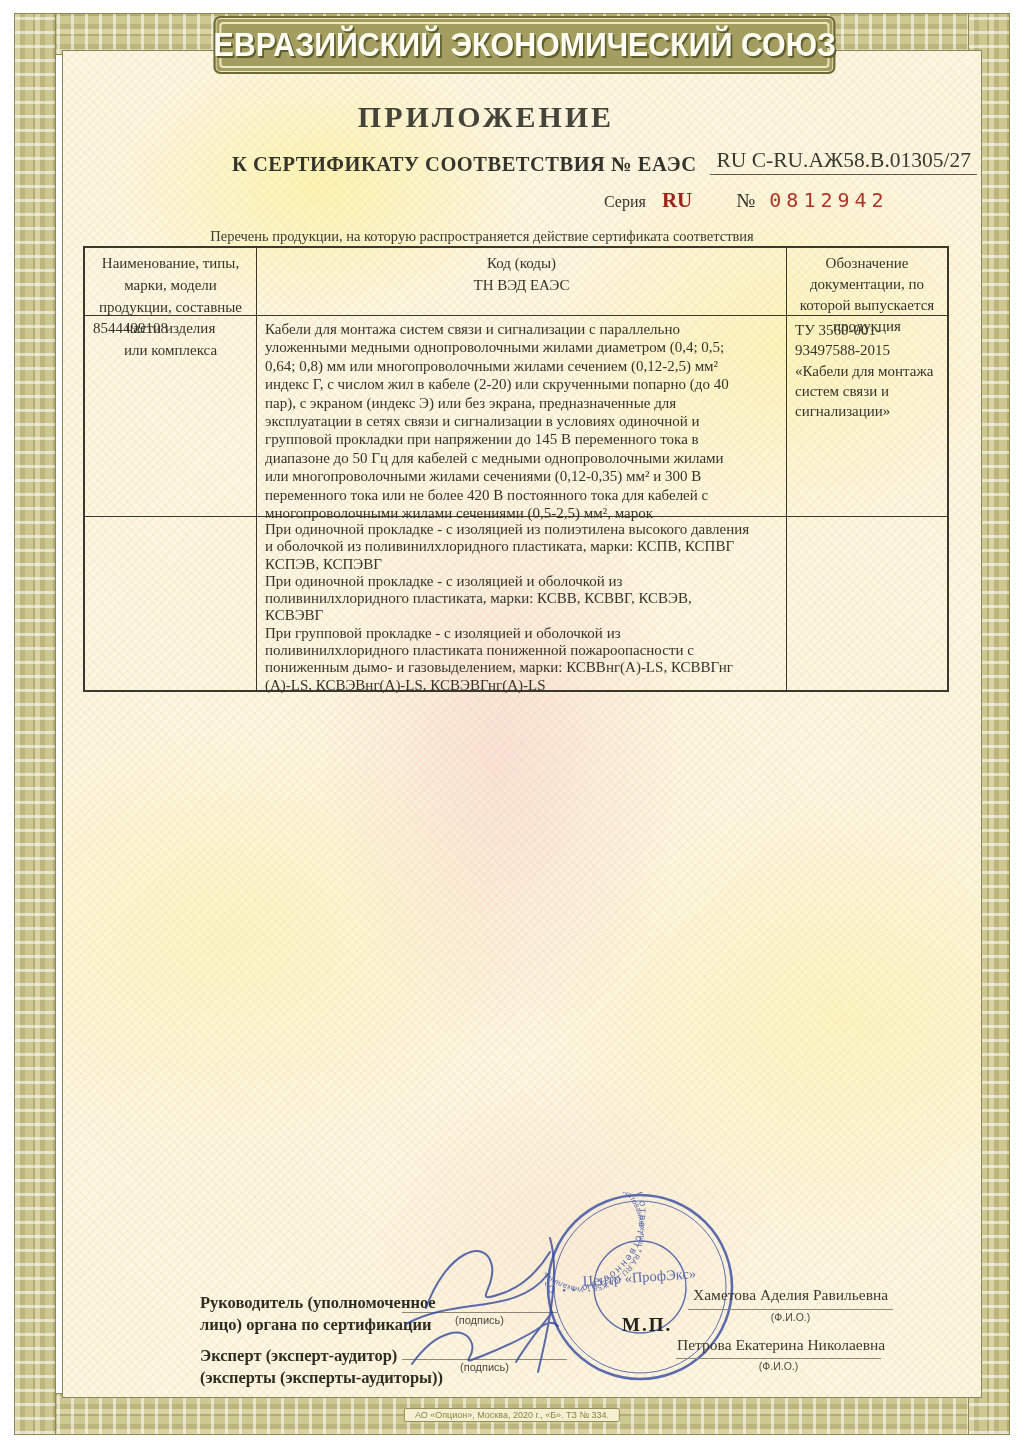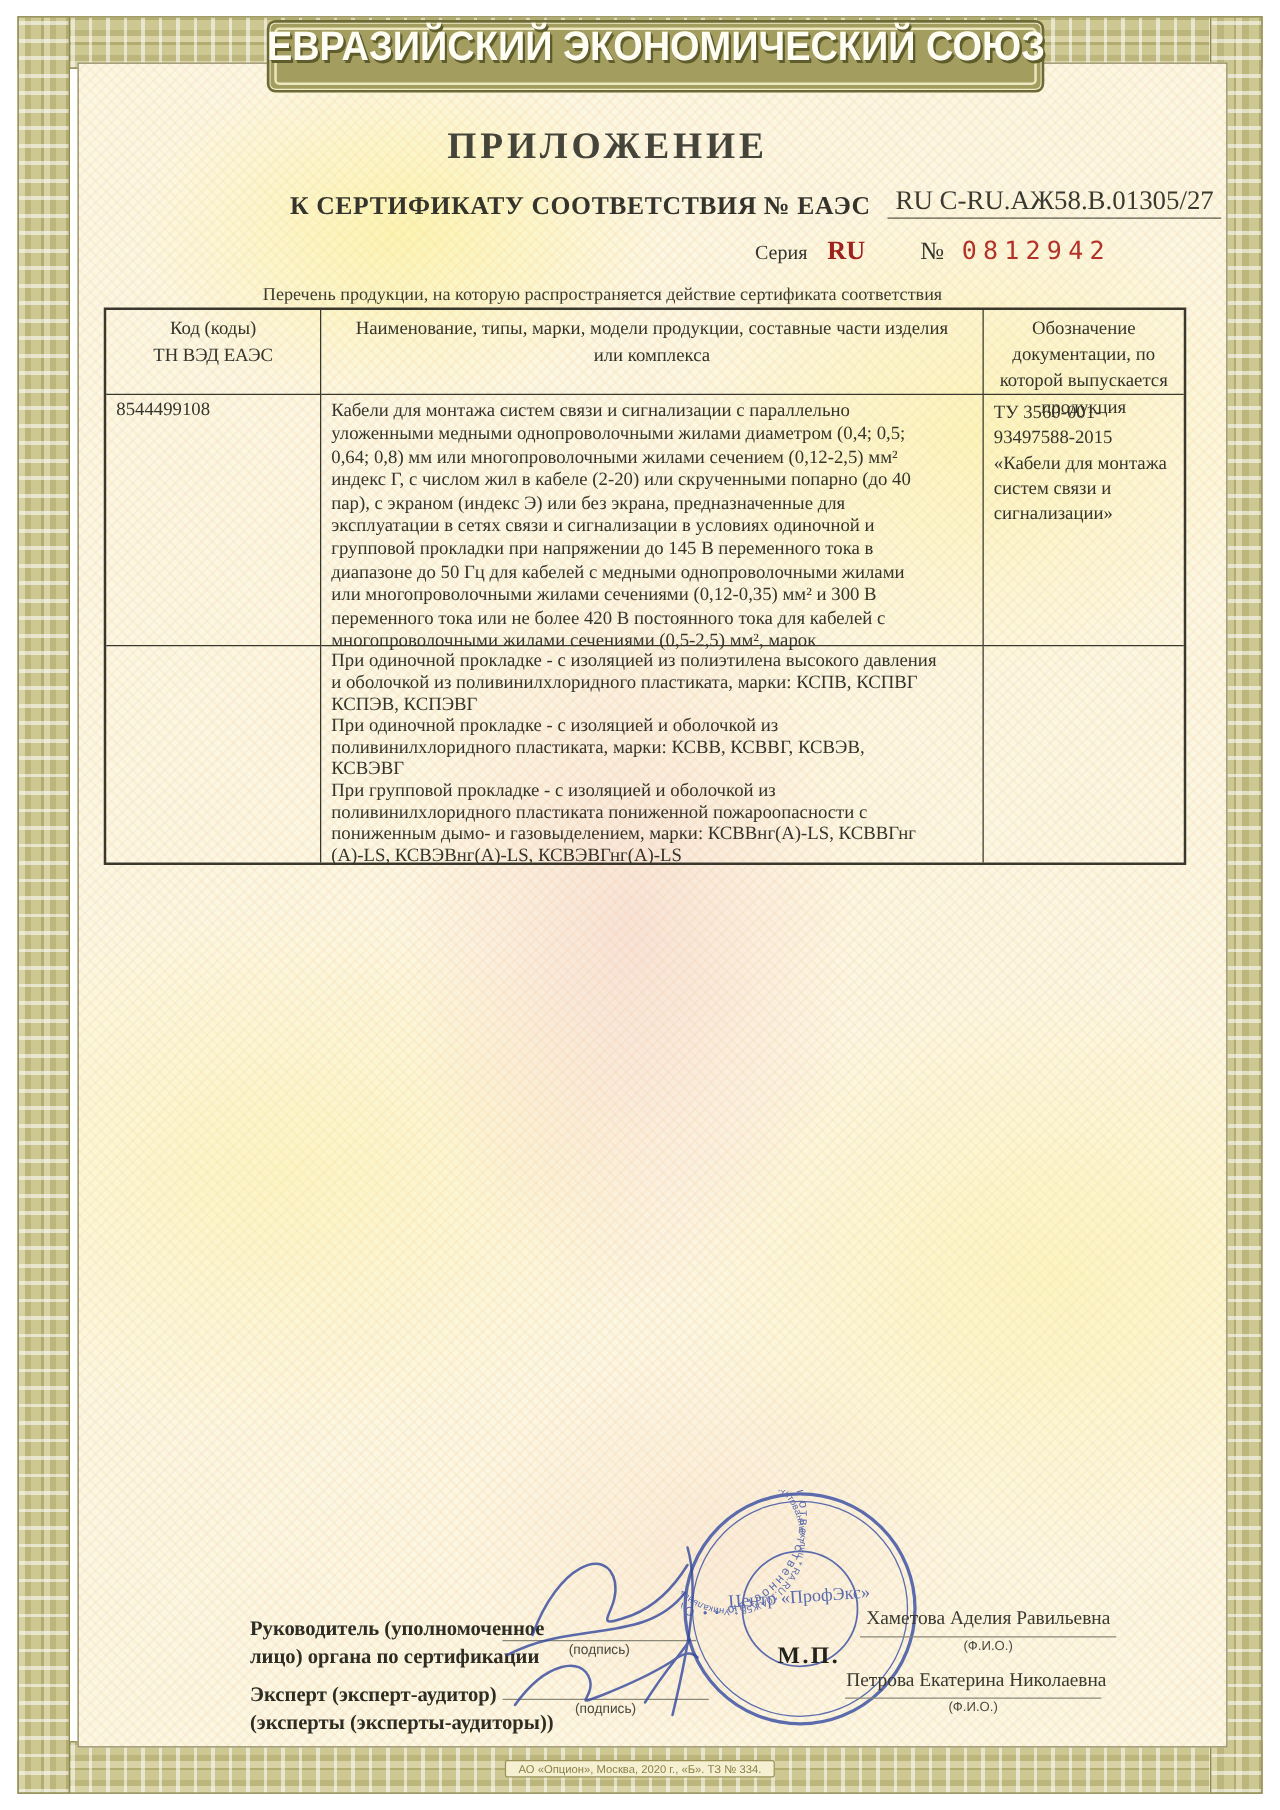--- a/index.html
+++ b/index.html
@@ -32,21 +32,21 @@
         radial-gradient(ellipse 420px 320px at 85% 72%, rgba(250,240,140,.38), transparent 72%),
         radial-gradient(ellipse 300px 240px at 55% 88%, rgba(244,210,190,.30), transparent 70%),
         repeating-linear-gradient(45deg, rgba(235,205,120,.13) 0 2px, rgba(255,255,255,0) 2px 6px),
         repeating-linear-gradient(-45deg, rgba(240,175,155,.11) 0 2px, rgba(255,255,255,0) 2px 6px),
         #fcf7e3;}
 
   
   .banner{position:absolute;left:50%;top:16px;transform:translateX(-48%);
       width:622px;height:58px;background:#a39d5f;border:2px solid #6e6a38;
       border-radius:7px;box-shadow:0 0 0 1px #f0ecc8 inset;z-index:5;
-      display:flex;justify-content:center;}
+      display:flex;align-items:center;justify-content:center;}
   .banner .inner{position:absolute;inset:4px;border:2px solid #ece7bf;border-radius:4px;}
   .banner .txt{position:relative;font-family:"Liberation Sans", sans-serif;
       font-weight:bold;font-size:33px;color:#fffef4;letter-spacing:0px;
       transform:scaleX(.92);white-space:nowrap;
       text-shadow:2px 2px 0 #5f5c2c, 1px 1px 0 #6b6836;}
 
   
   .doc-title{position:absolute;left:0;right:52px;top:100px;text-align:center;
       font-weight:bold;font-size:30px;letter-spacing:3px;color:#45443a;}
   .cert-line{position:absolute;left:232px;top:152px;white-space:nowrap;color:#34332c;}
@@ -127,24 +127,24 @@
 </div>
 <div class="series-line">
   <span class="s-lbl">Серия</span>
   <span class="s-ru">RU</span>
   <span class="s-no">№</span>
   <span class="s-num">0812942</span>
 </div>
 <div class="list-caption">Перечень продукции, на которую распространяется действие сертификата соответствия</div>
 
 <div class="ptable">
+  <div class="cell h">Наименование, типы, марки, модели продукции, составные части изделия
+или комплекса</div>
   <div class="cell h">Код (коды)
 ТН ВЭД ЕАЭС</div>
-  <div class="cell h">Наименование, типы, марки, модели продукции, составные части изделия
-или комплекса</div>
   <div class="cell h tall last">Обозначение
 документации, по
 которой выпускается
 продукция</div>
 
   <div class="cell r1 code">8544499108</div>
   <div class="cell r1 desc">Кабели для монтажа систем связи и сигнализации с параллельно
 уложенными медными однопроволочными жилами диаметром (0,4; 0,5;
 0,64; 0,8) мм или многопроволочными жилами сечением (0,12-2,5) мм²
 индекс Г, с числом жил в кабеле (2-20) или скрученными попарно (до 40

